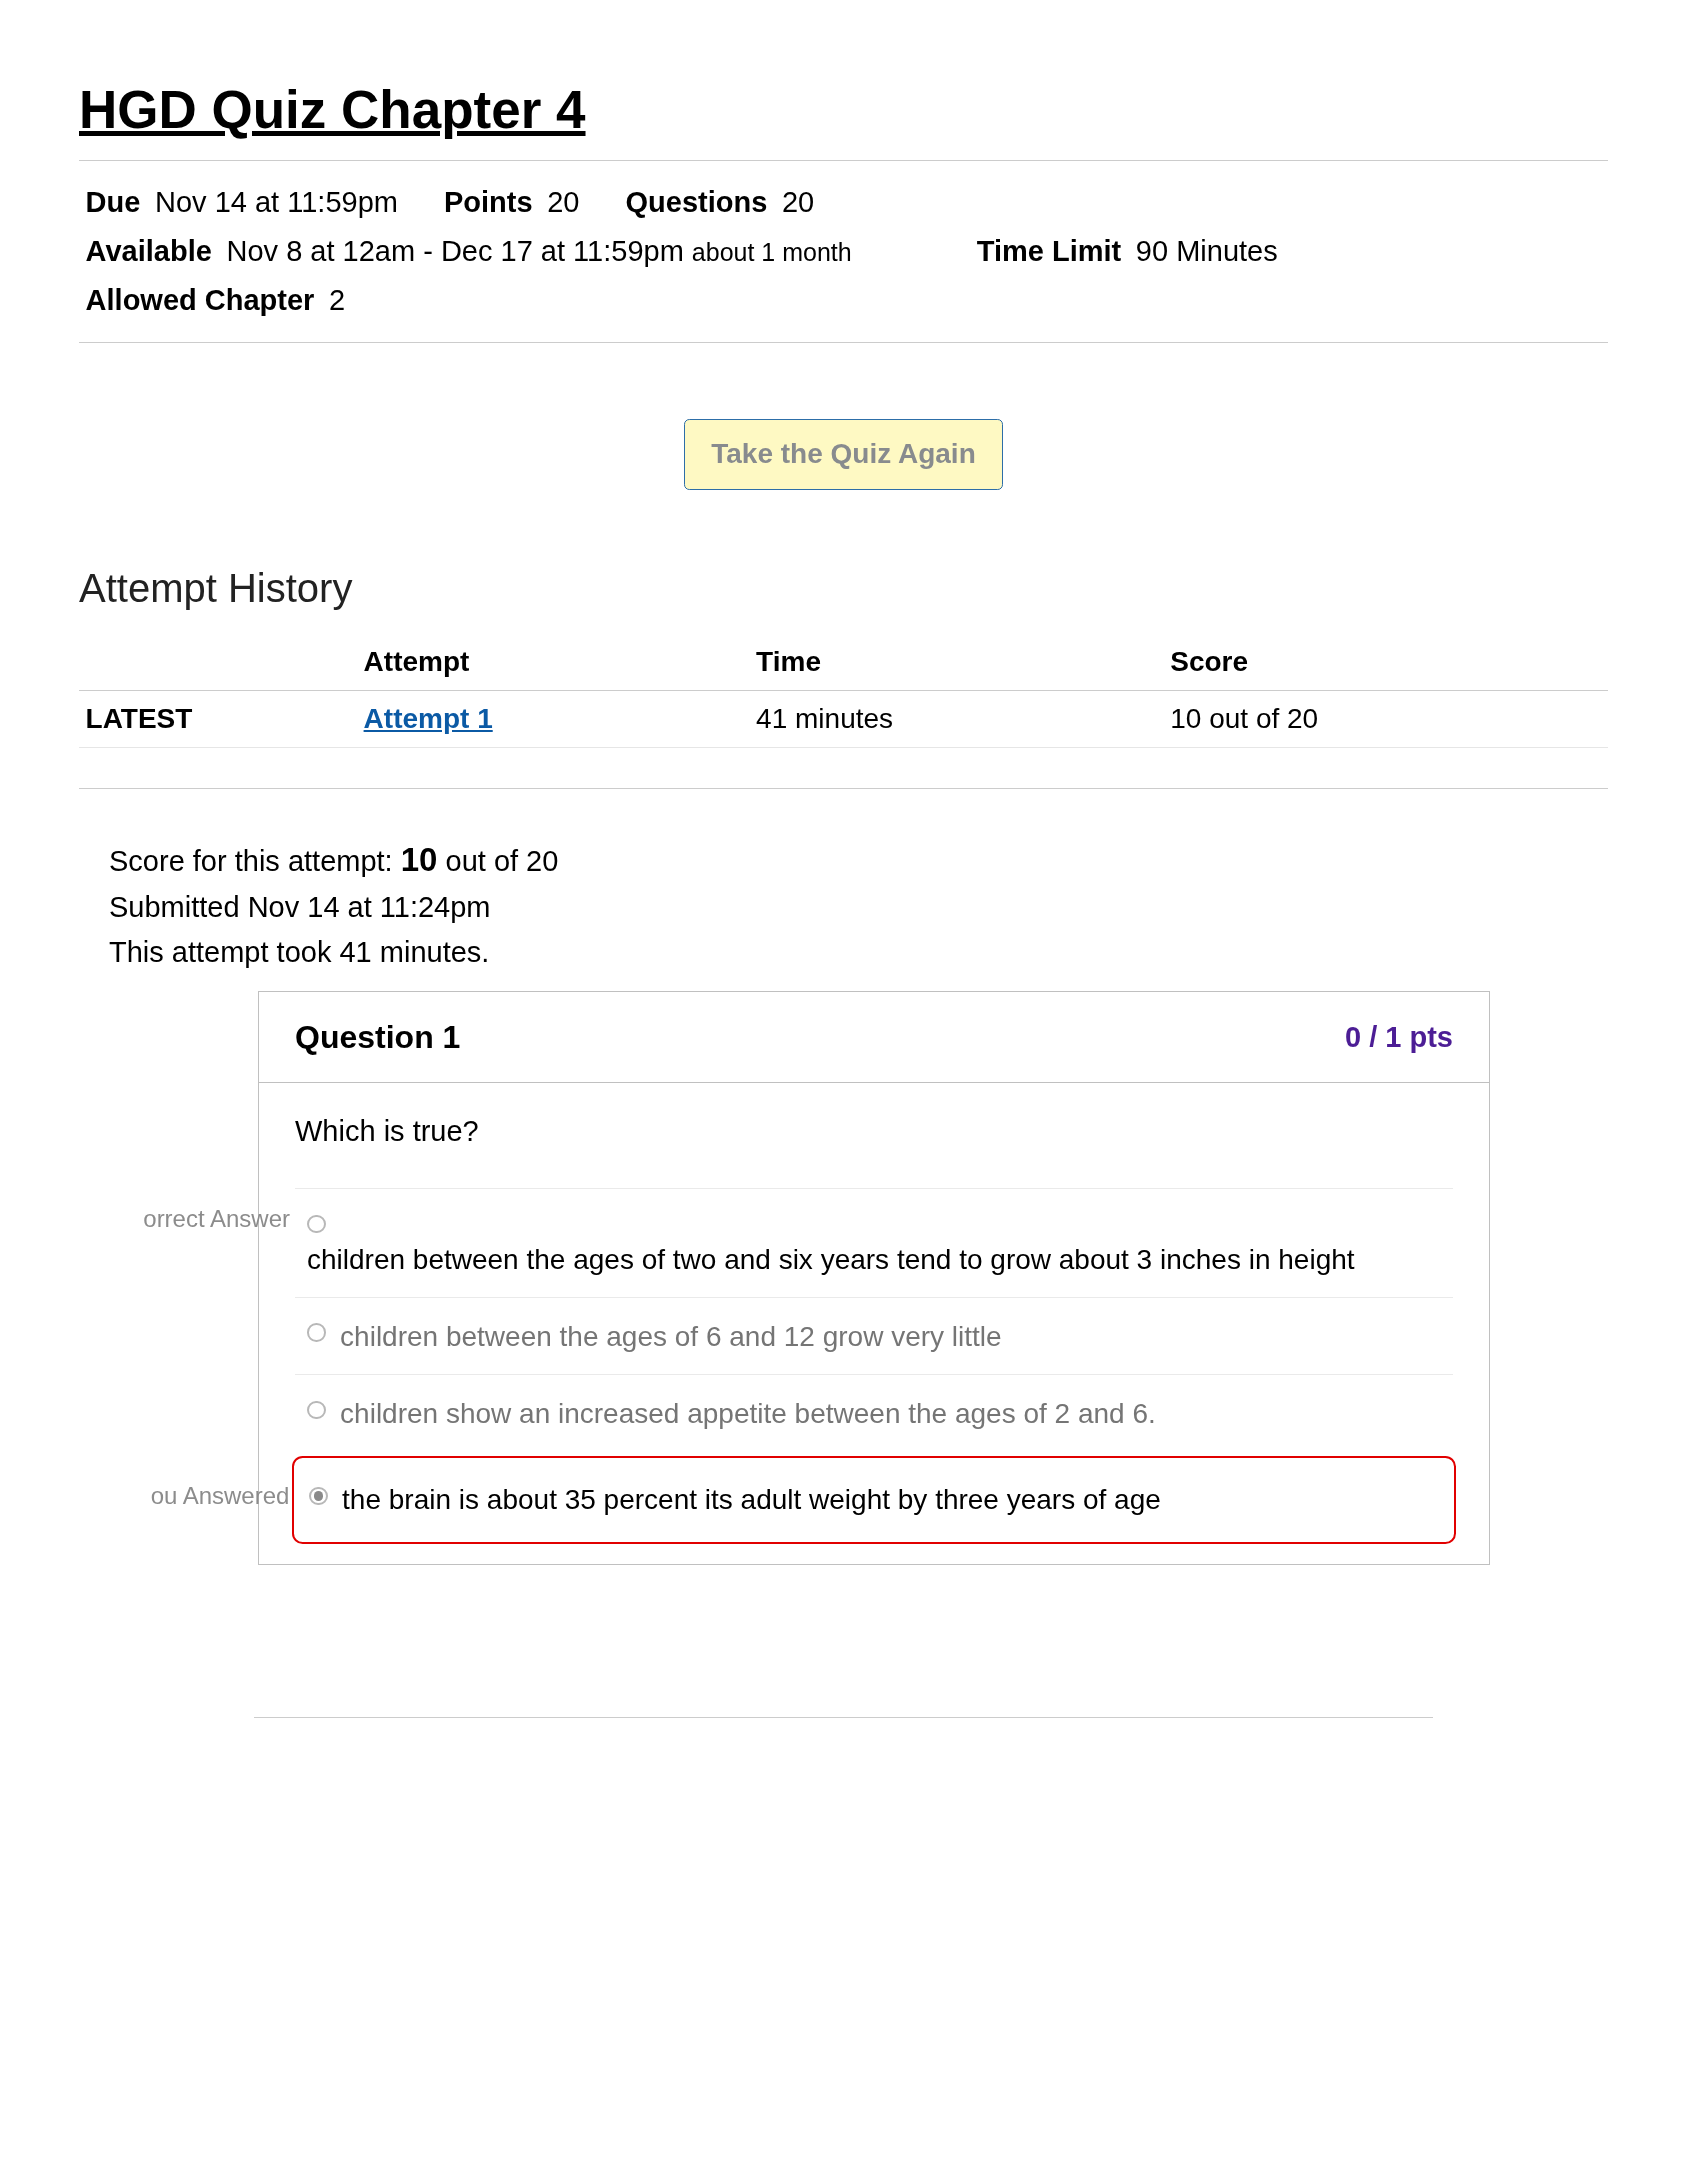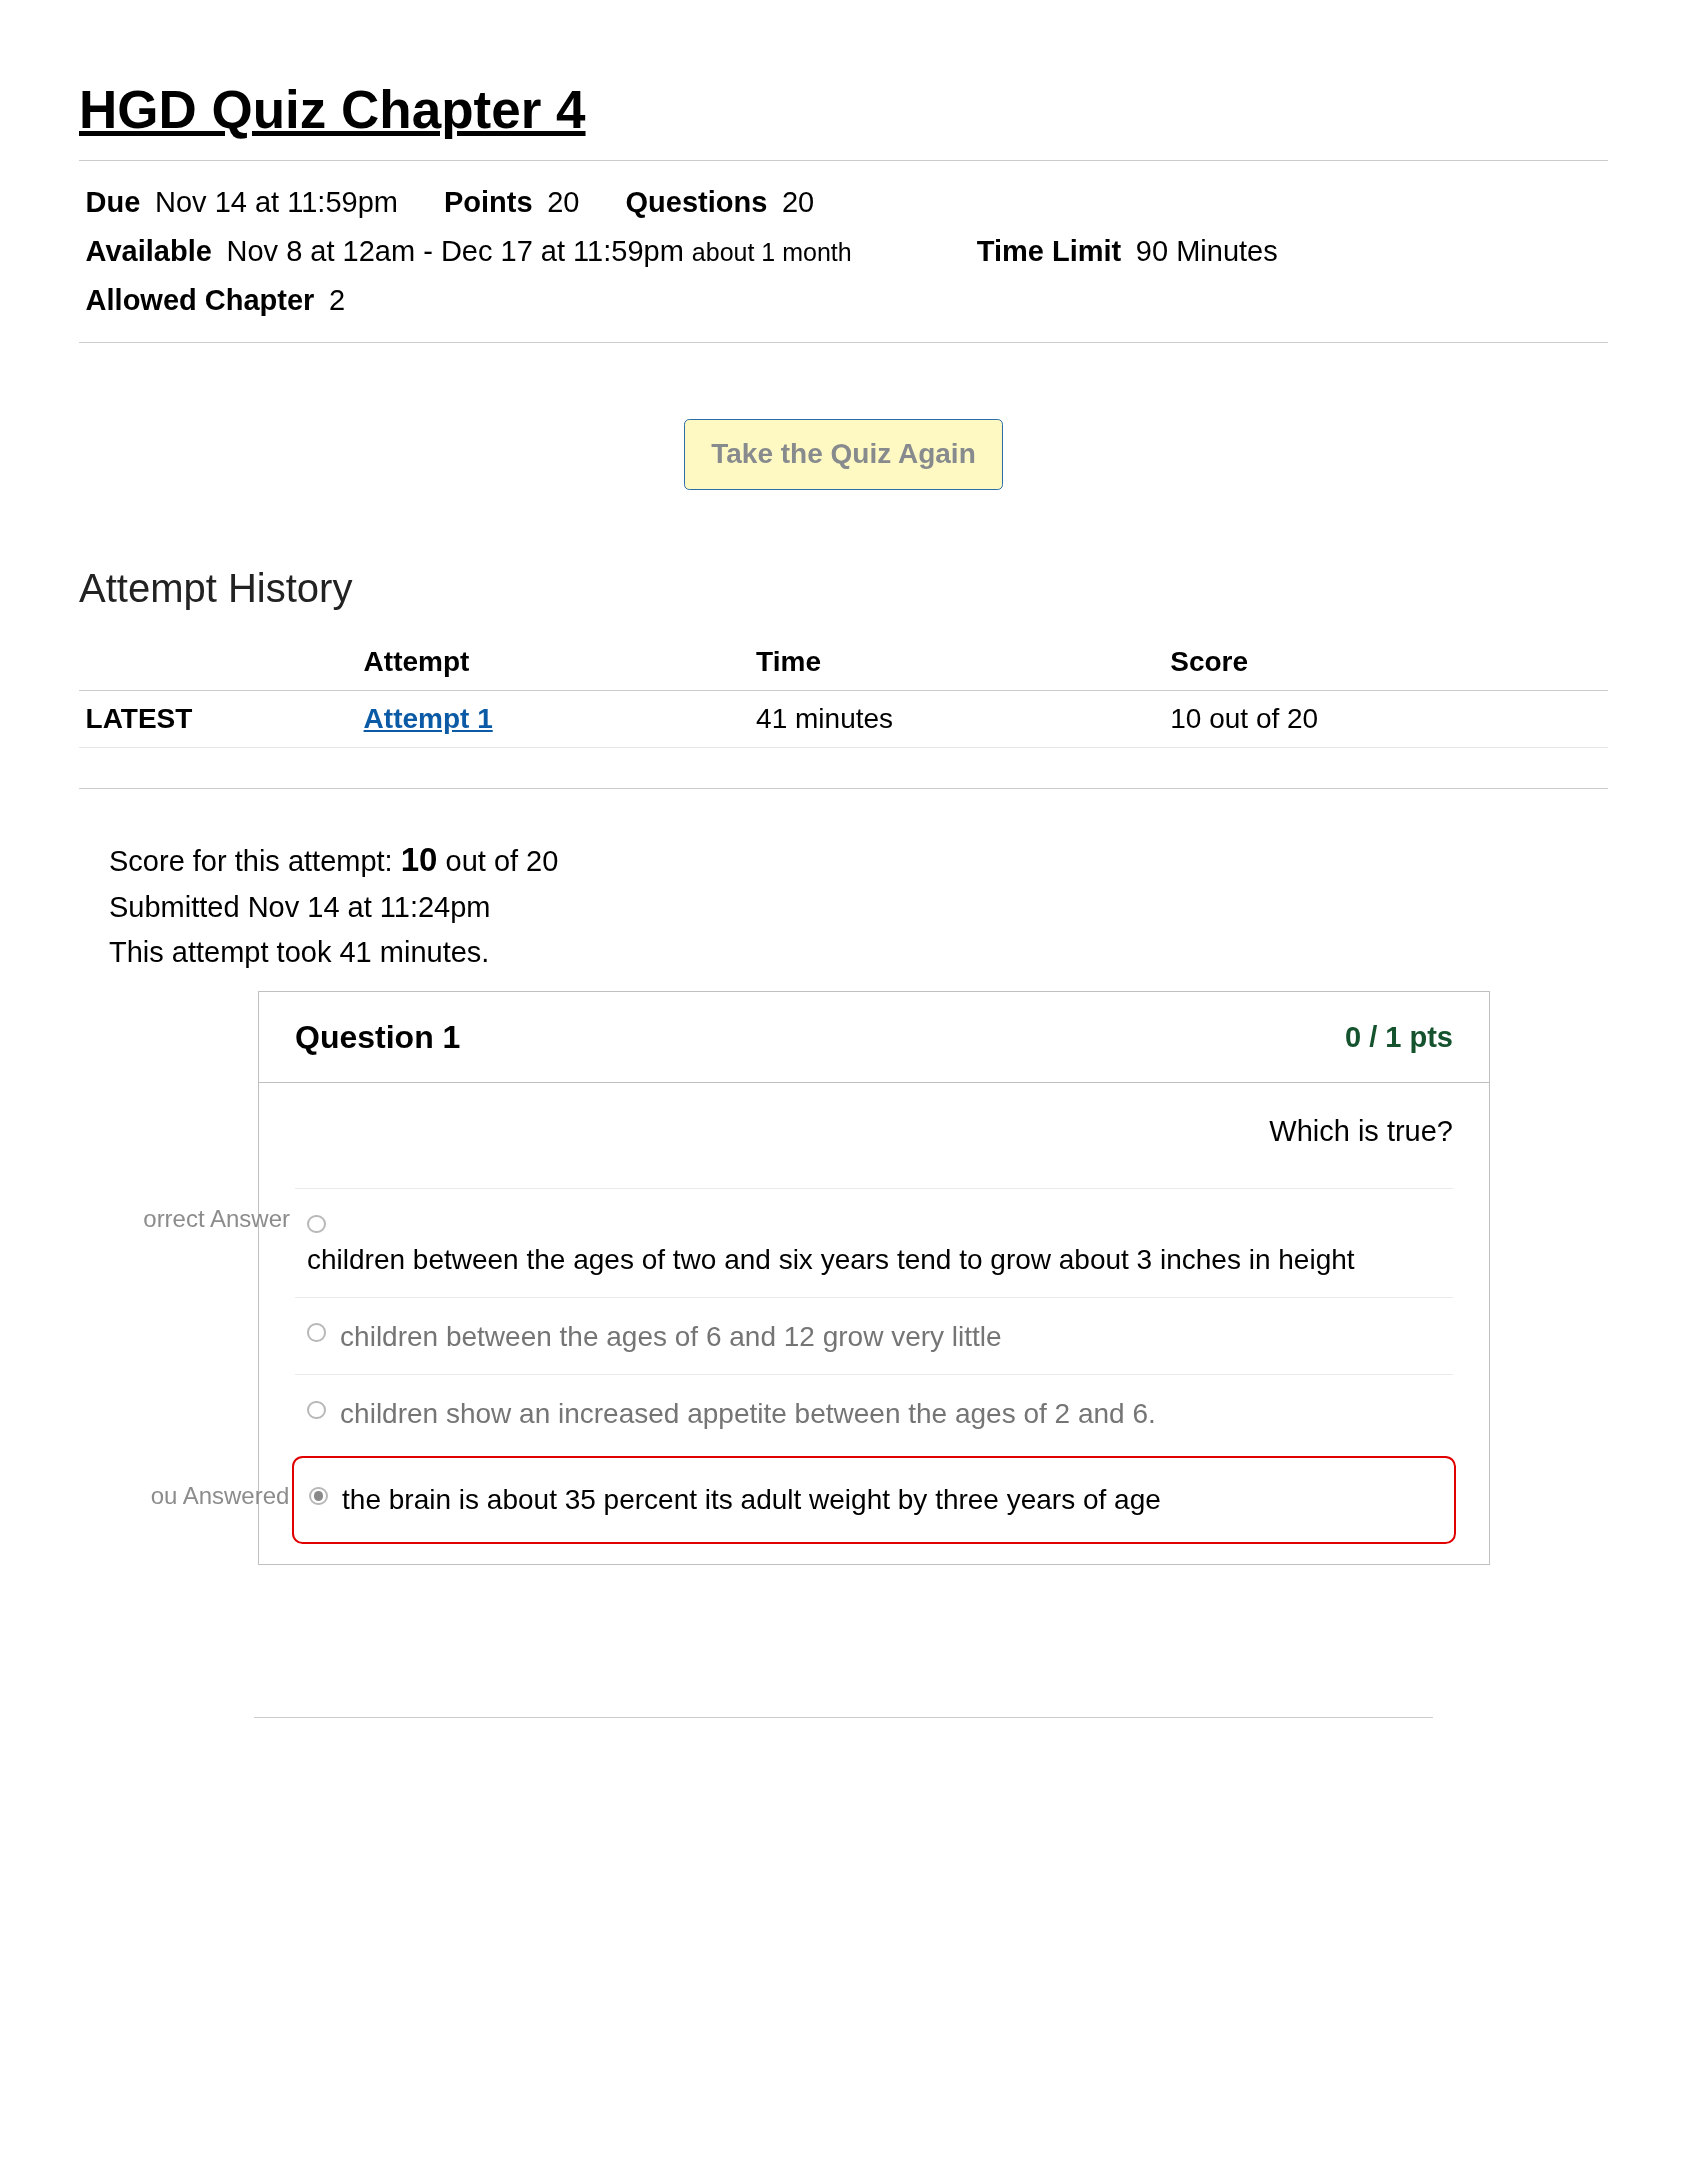--- a/index.html
+++ b/index.html
@@ -97,23 +97,23 @@
     border: 1.3px solid #c0c0c0;
   }
   .q-head {
     display: flex;
     justify-content: space-between;
     align-items: center;
     padding: 26.5px 36px;
     border-bottom: 1.3px solid #c0c0c0;
   }
   .q-head-title { font-size: 32px; font-weight: 700; }
-  .q-head-pts { font-size: 29px; font-weight: 700; color: #14532d; }
+  .q-head-pts { font-size: 29px; font-weight: 700; color: #4c1d95; }
   .q-body { padding: 32px 36px 20px 36px; }
-  .q-text { font-size: 29px; margin-bottom: 40px; text-align: right; }
+  .q-text { font-size: 29px; margin-bottom: 40px; }
   .answer-row {
     border-top: 1.3px solid #eaeaea;
     padding: 18.5px 12px 18.5px 12px;
     position: relative;
   }
   .answer-row.first { border-top: 1.3px solid #eaeaea; }
   .answer-inner {
     display: flex;
     align-items: flex-start;
     gap: 14.6px;

